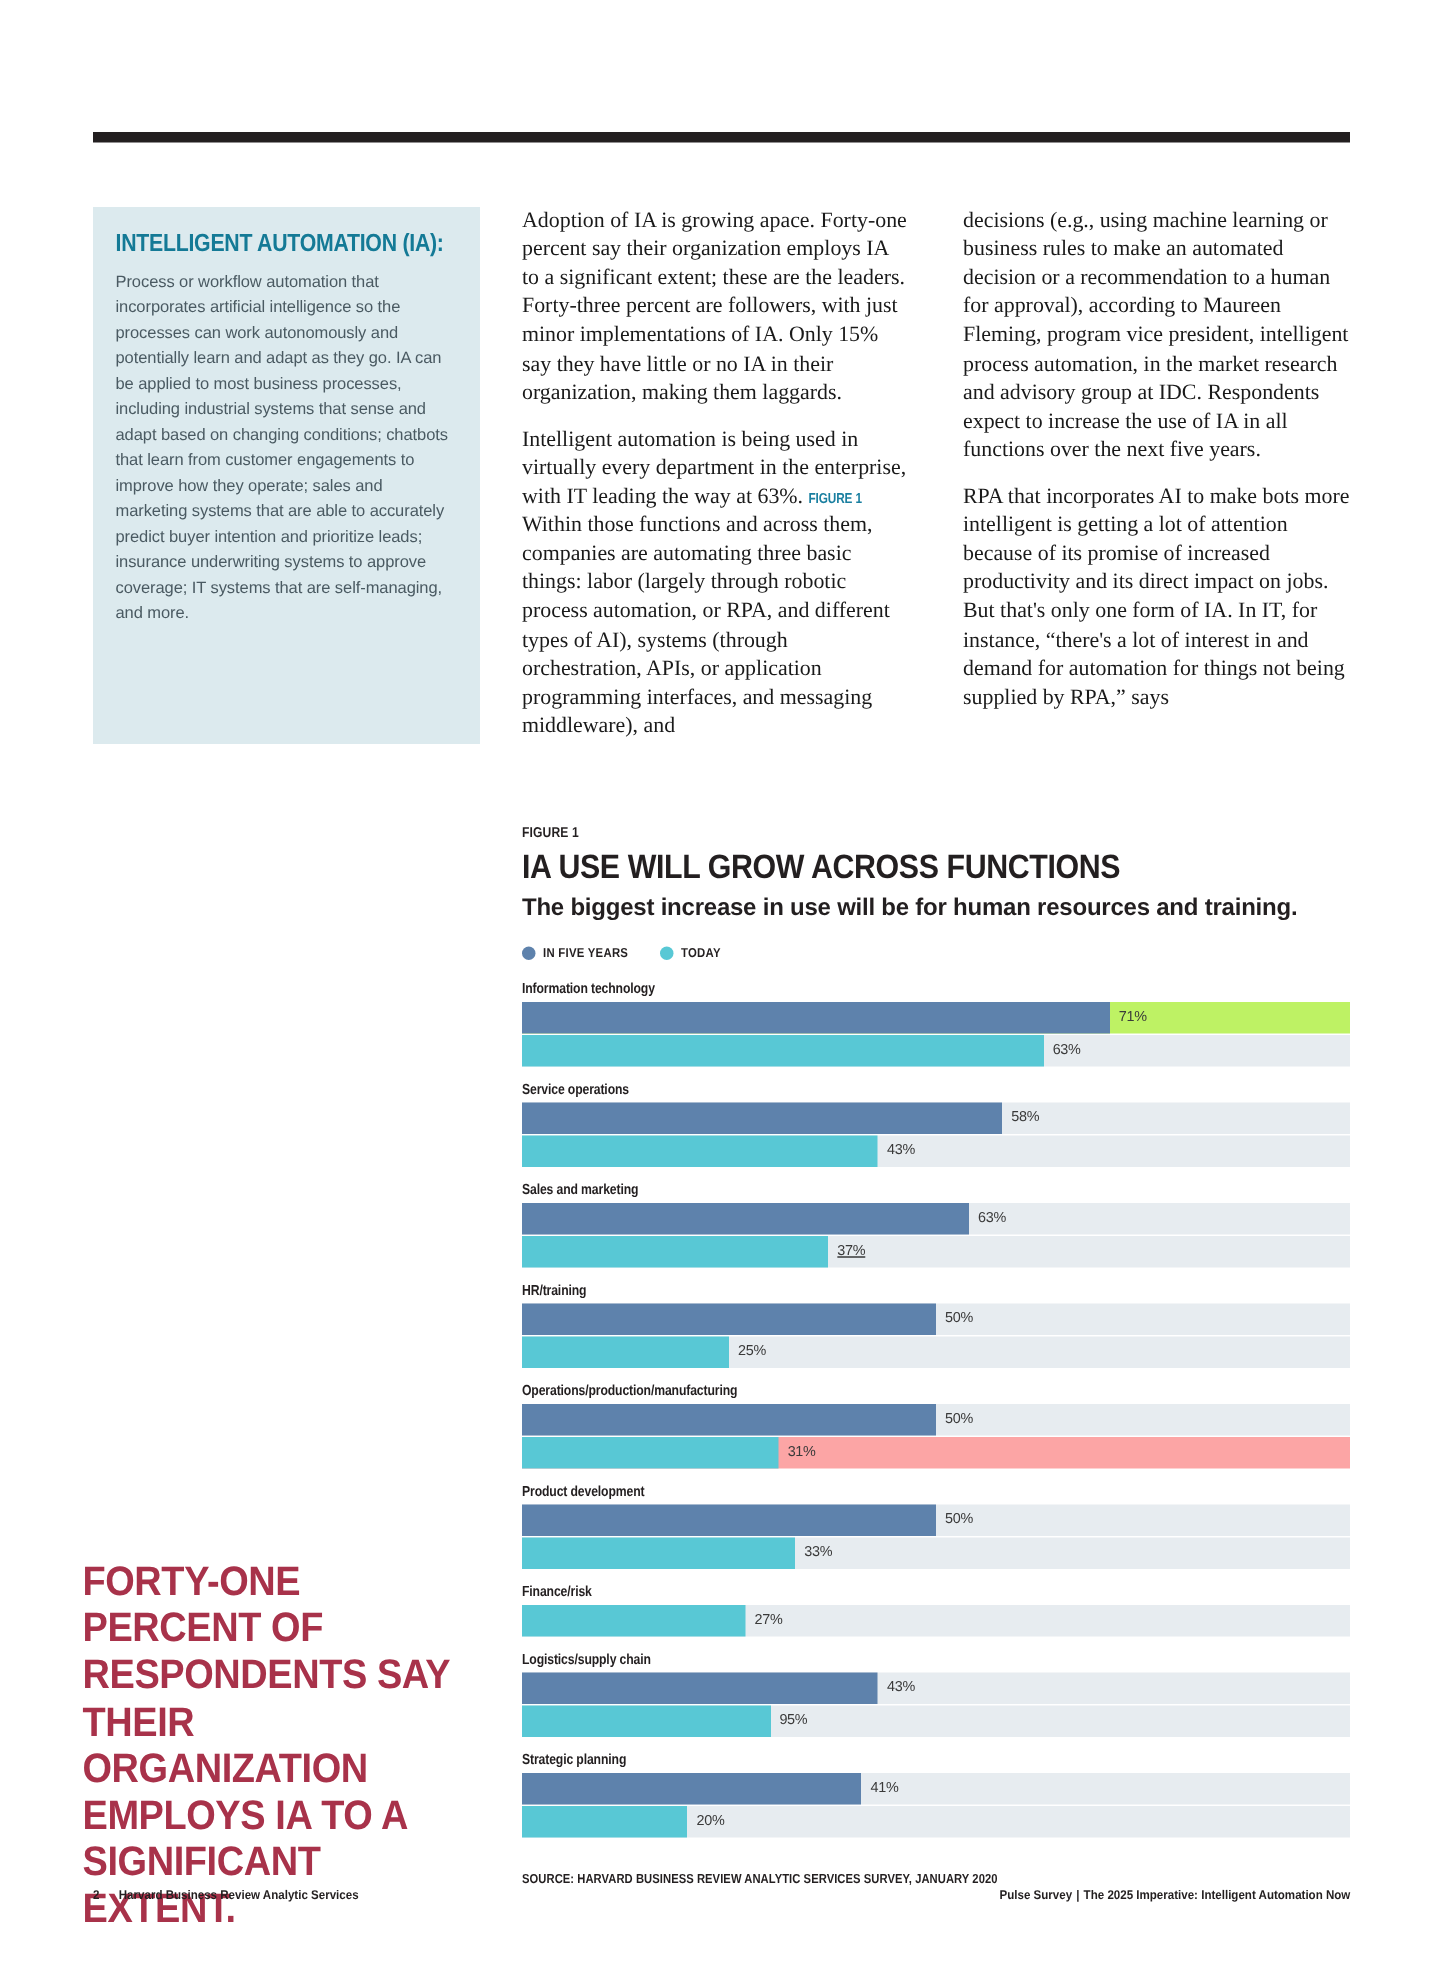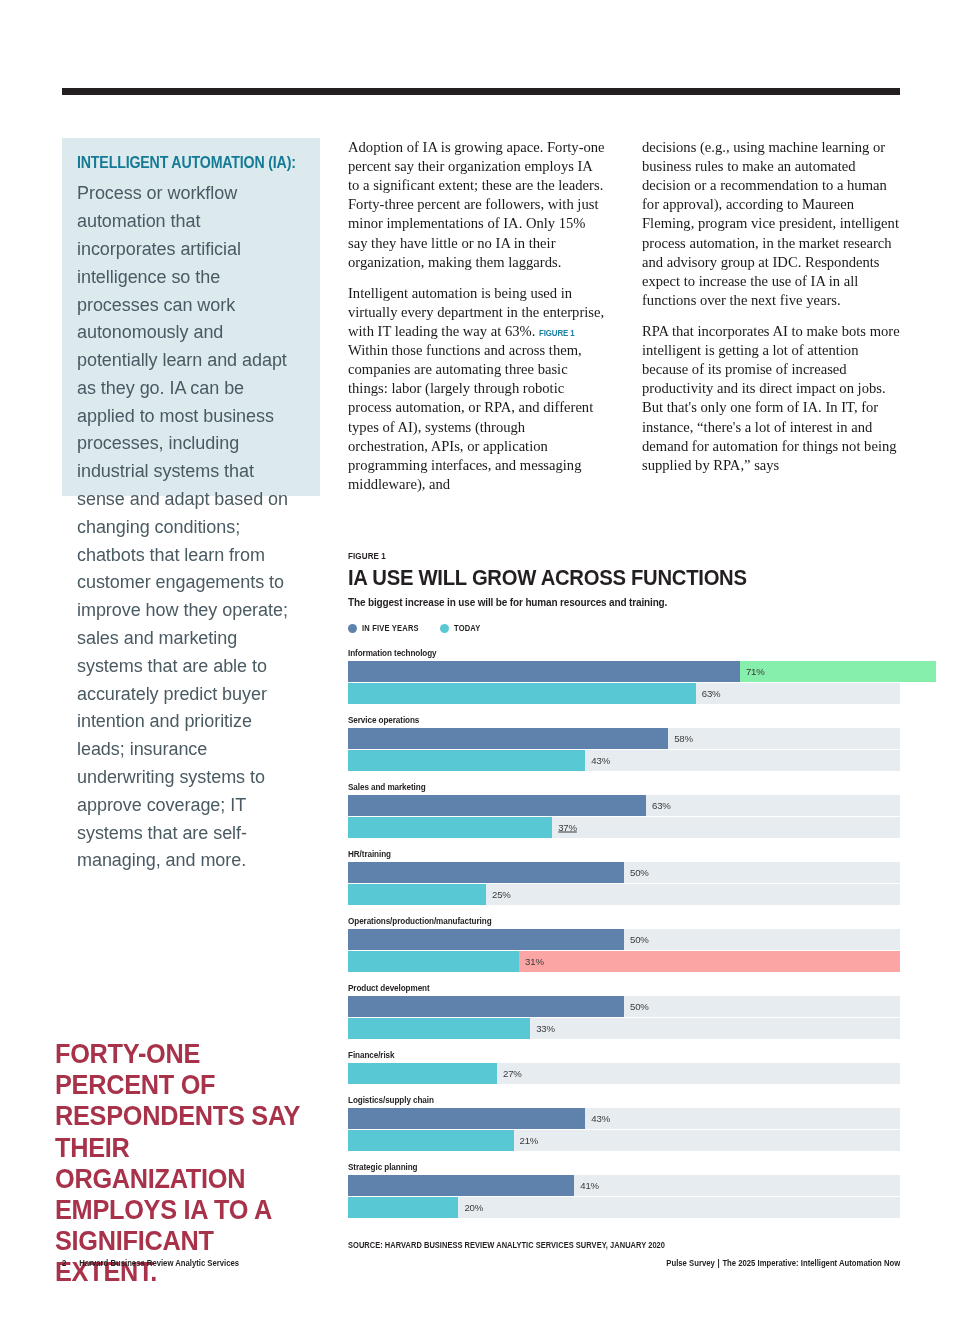--- a/index.html
+++ b/index.html
@@ -50,21 +50,21 @@
     font-weight: 700;
     letter-spacing: -0.2px;
     transform: scaleX(0.86);
     transform-origin: left center;
     white-space: nowrap;
     margin: 0 0 9px 0;
     line-height: 1.05;
   }
   .sidebar-body {
     color: #4a5a62;
-    font-size: 18px;
+    font-size: 11px;
     line-height: 1.545;
     margin: 0;
     letter-spacing: -0.05px;
   }
 
   
   .col {
     position: absolute;
     top: 138px;
     width: 258px;
@@ -130,21 +130,21 @@
     font-weight: 700;
     color: #231f20;
     letter-spacing: -0.3px;
     line-height: 1.0;
     transform: scaleX(0.90);
     transform-origin: left center;
     margin: 0 0 7px 0;
     white-space: nowrap;
   }
   .fig-subtitle {
-    font-size: 10px;
+    font-size: 16px;
     font-weight: 700;
     color: #231f20;
     letter-spacing: -0.15px;
     margin: 0 0 15px 0;
     white-space: nowrap;
   }
 
   .legend {
     display: flex;
     align-items: center;
@@ -293,21 +293,21 @@
       </div>
       <div class="legend-item">
         <span class="legend-dot" style="background: rgb(88, 200, 213);"></span>
         <span class="legend-text">TODAY</span>
       </div>
     </div>
 
     <div id="bar-groups">
         <div class="bar-group">
           <div class="cat-label">Information technology</div>
-          <div class="track" style="background: #86efac; padding-left: 36px;">
+          <div class="track" style="background: #bef264;">
             <div class="bar five" style="width: 391.92px; background: rgb(94, 130, 172);"></div>
             <span class="bar-value" style="left: 397.92px;">71%</span>
           </div>
           <div class="track" style="background: rgb(231, 236, 240);">
             <div class="bar today" style="width: 347.76px; background: rgb(88, 200, 213);"></div>
             <span class="bar-value" style="left: 353.76px;">63%</span>
           </div>
         </div>
         <div class="bar-group">
           <div class="cat-label">Service operations</div>
@@ -372,21 +372,21 @@
           </div>
         </div>
         <div class="bar-group">
           <div class="cat-label">Logistics/supply chain</div>
           <div class="track" style="background: rgb(231, 236, 240);">
             <div class="bar five" style="width: 237.36px; background: rgb(94, 130, 172);"></div>
             <span class="bar-value" style="left: 243.36px;">43%</span>
           </div>
           <div class="track" style="background: rgb(231, 236, 240);">
             <div class="bar today" style="width: 165.6px; background: rgb(88, 200, 213);"></div>
-            <span class="bar-value" style="left: 171.6px;">21%</span>
+            <span class="bar-value" style="left: 171.6px;">95%</span>
           </div>
         </div>
         <div class="bar-group">
           <div class="cat-label">Strategic planning</div>
           <div class="track" style="background: rgb(231, 236, 240);">
             <div class="bar five" style="width: 226.32px; background: rgb(94, 130, 172);"></div>
             <span class="bar-value" style="left: 232.32px;">41%</span>
           </div>
           <div class="track" style="background: rgb(231, 236, 240);">
             <div class="bar today" style="width: 110.4px; background: rgb(88, 200, 213);"></div>

